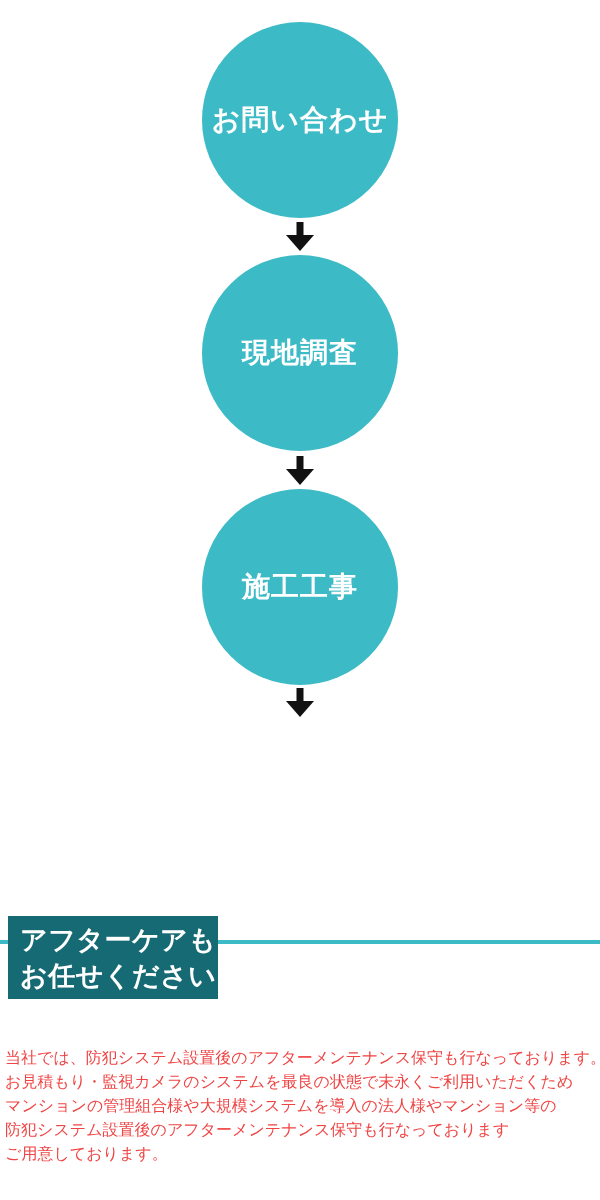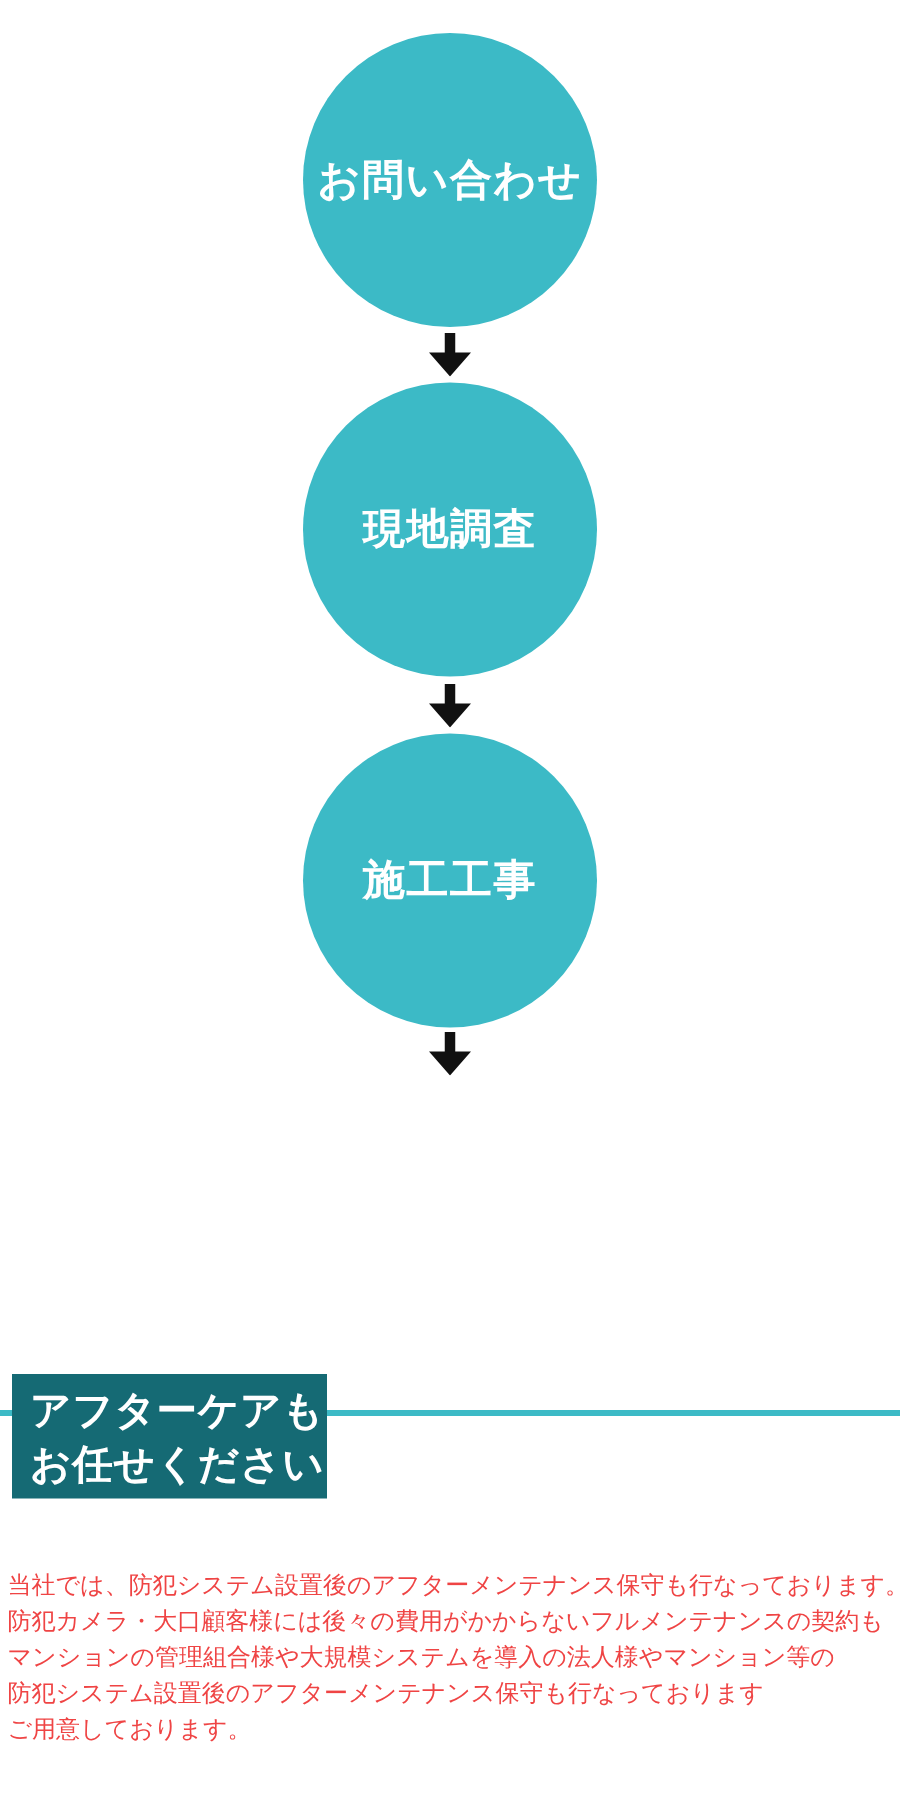--- a/index.html
+++ b/index.html
@@ -121,19 +121,19 @@
 
   <div class="divider"></div>
 
   <div class="aftercare-heading">
     <div>アフターケアも</div>
     <div>お任せください</div>
   </div>
 
   <div class="aftercare-body">
     <div class="body-line">当社では、防犯システム設置後のアフターメンテナンス保守も行なっております。</div>
-    <div class="body-line">防犯カメラ・大口顧客様には後々の費用がかからないフルメンテナンスの契約も</div>
+    <div class="body-line">お見積もり・監視カメラのシステムを最良の状態で末永くご利用いただくため</div>
     <div class="body-line">マンションの管理組合様や大規模システムを導入の法人様やマンション等の</div>
     <div class="body-line">防犯システム設置後のアフターメンテナンス保守も行なっております</div>
     <div class="body-line">ご用意しております。</div>
   </div>
 
 </div>
 
 </body></html>

